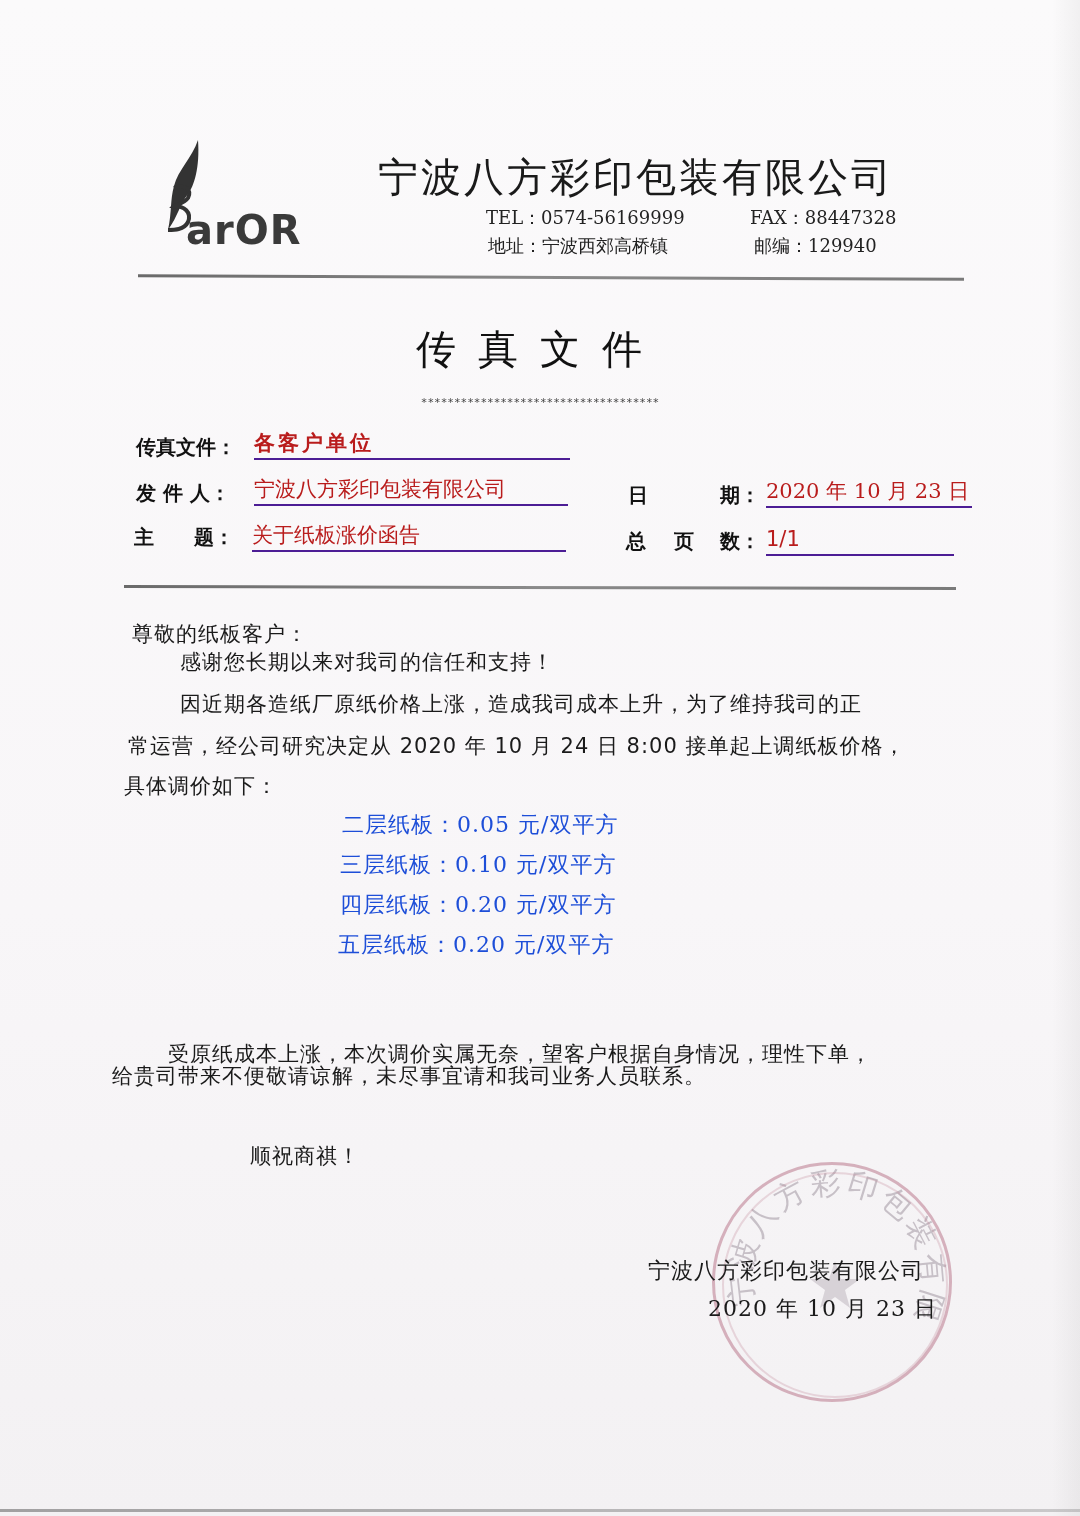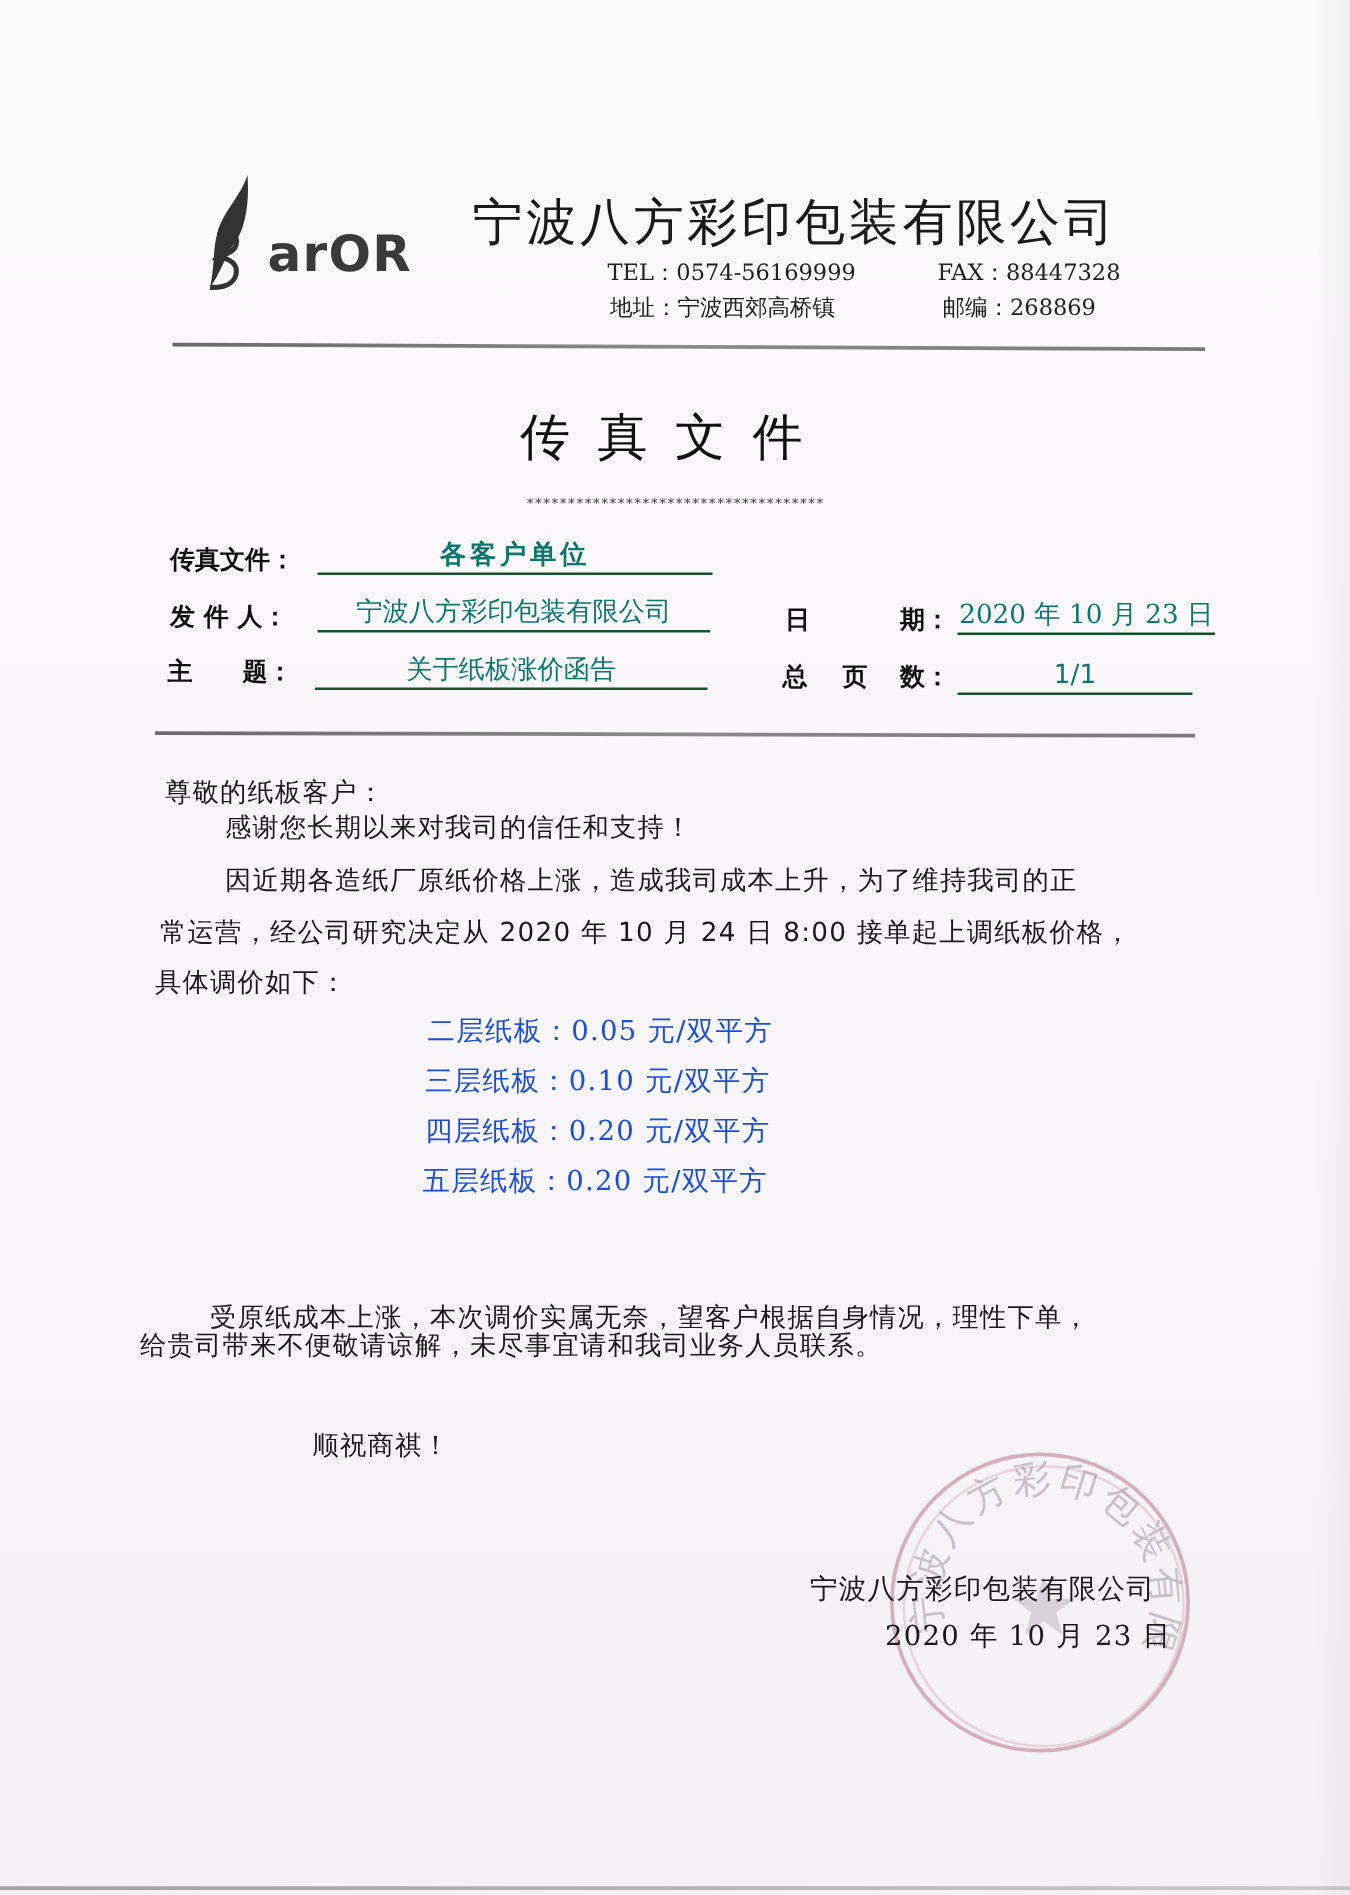--- a/index.html
+++ b/index.html
@@ -99,24 +99,24 @@
       position: absolute;
       font-family: "DejaVu Sans", "Liberation Sans", sans-serif;
       font-weight: bold;
       font-size: 20px;
       color: #111;
       white-space: nowrap;
     }
     .field-value {
       position: absolute;
       font-size: 21px;
-      color: #0f766e;
-      text-align: center;
-      white-space: nowrap;
-      border-bottom: 2px solid #14532d;
+      color: #b91c1c;
+      text-align: left;
+      white-space: nowrap;
+      border-bottom: 2px solid #4c1d95;
       line-height: 30px;
       font-family: "DejaVu Sans", "Liberation Sans", sans-serif;
     }
     .field-value.bold {
       font-weight: bold;
       letter-spacing: 3px;
     }
 
     
     .body-text {
@@ -164,28 +164,28 @@
 
 <div class="paper"></div>
 <div class="paper-shadow-right"></div>
 <div class="paper-bottom-edge"></div>
 
 <div class="logo">
   <svg width="180" height="100" viewBox="0 0 180 100">
     <path d="M40 2 C 34 20, 20 32, 16 48 C 12 62, 14 74, 10 92 C 20 78, 22 66, 30 56 C 36 48, 42 30, 40 2 Z" fill="#333"></path>
     <path d="M16 50 C 28 46, 34 52, 30 60 C 26 66, 18 66, 16 68 C 26 68, 34 74, 30 84 C 26 92, 16 92, 10 92" fill="none" stroke="#333" stroke-width="4"></path>
   </svg>
-  <span class="logo-text" style="left:56px;">arOR</span>
+  <span class="logo-text" style="left:28px;margin-top:26px;">arOR</span>
 </div>
 
 <div class="company-name">宁波八方彩印包装有限公司</div>
 <div class="contact" style="left:486px; top:206px;">TEL：0574-56169999</div>
 <div class="contact" style="left:750px; top:206px;">FAX：88447328</div>
 <div class="contact" style="left:488px; top:234px;">地址：宁波西郊高桥镇</div>
-<div class="contact" style="left:754px; top:234px;">邮编：268869</div>
+<div class="contact" style="left:754px; top:234px;">邮编：129940</div>
 
 <div class="hr-thick" style="left:138px; top:276px; width:826px; transform:rotate(0.25deg);"></div>
 
 <div class="doc-title">传真文件</div>
 <div class="stars">************************************</div>
 
 <div class="field-label" style="left:136px; top:434px;">传真文件：</div>
 <div class="field-value bold" style="left:254px; top:428px; width:316px;">各客户单位</div>
 
 <div class="field-label" style="left:136px; top:480px;">发 件 人：</div>

